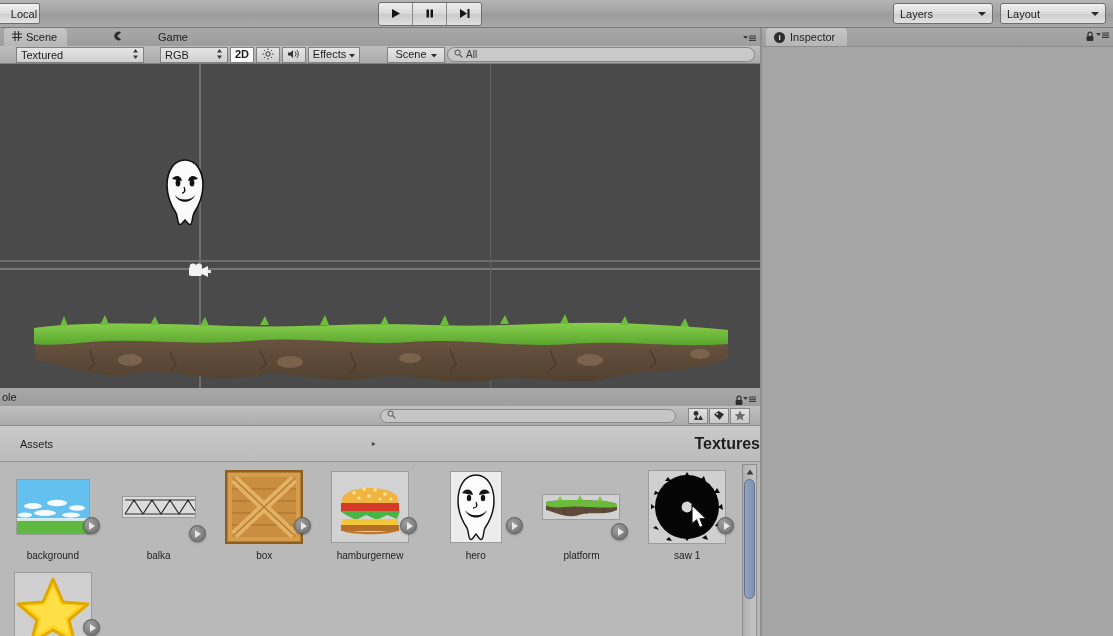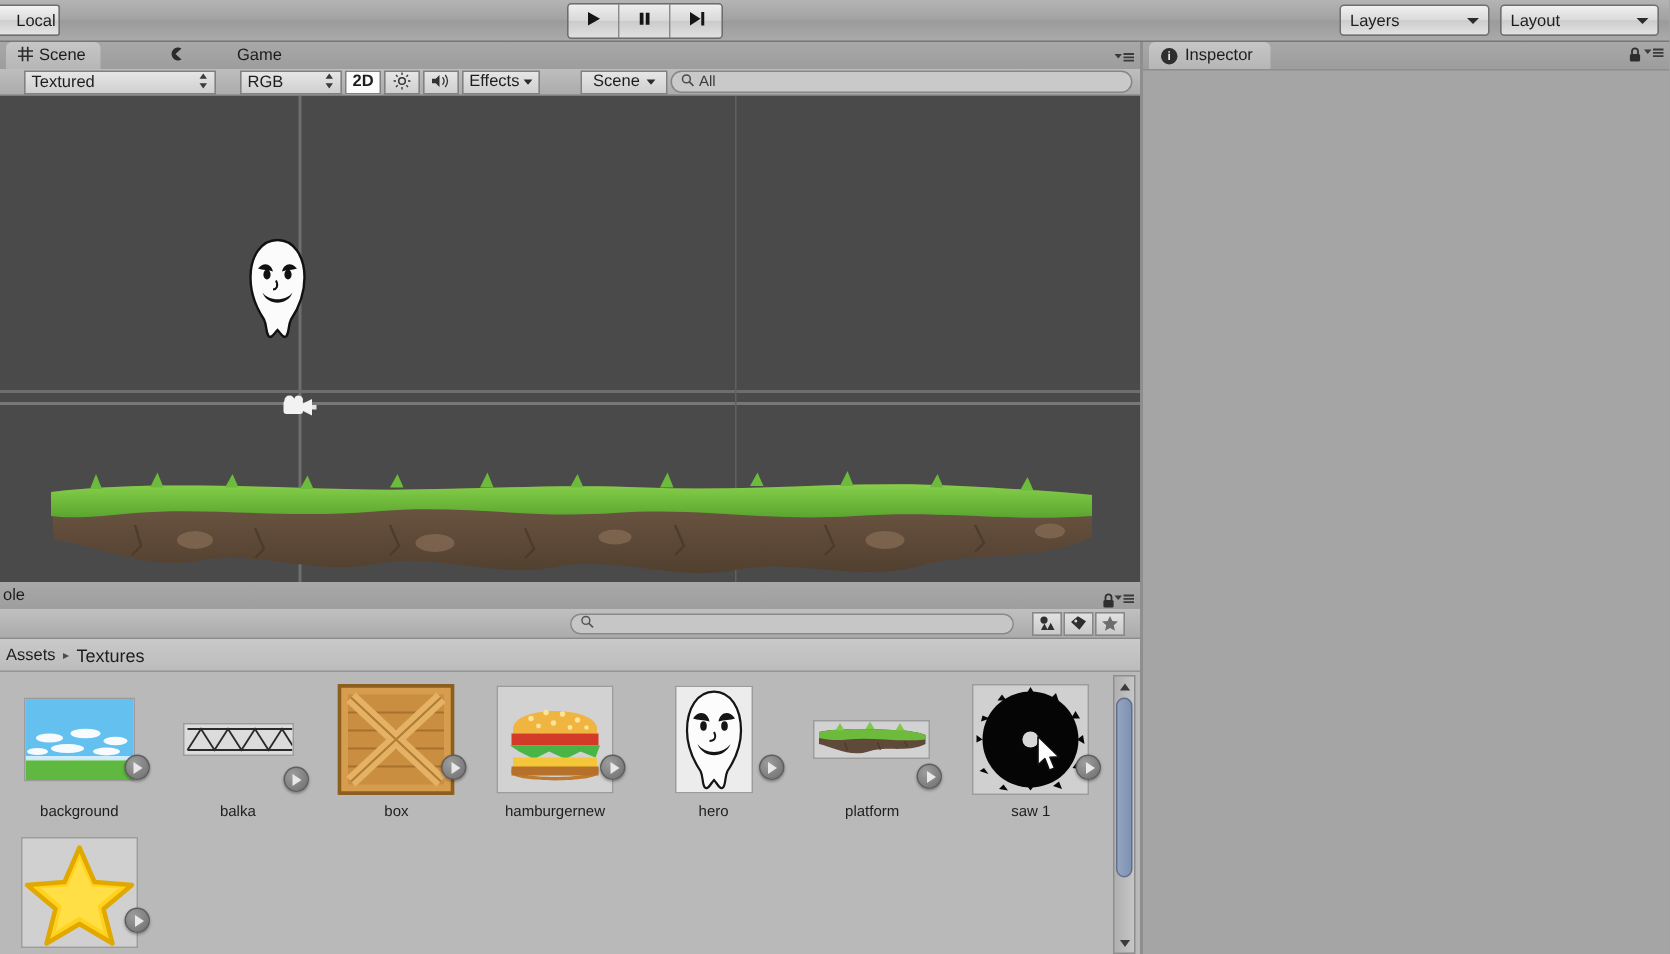--- a/index.html
+++ b/index.html
@@ -140,26 +140,27 @@
   }
   .filt-btn {
     position: absolute; width: 20px; height: 16px;
     background: linear-gradient(to bottom, #e2e2e2, #c9c9c9);
     border: 1px solid #878787;
     display: flex; align-items: center; justify-content: center; font-size: 10px; color:#2c2c2c;
   }
   #filt-obj { left: 688px; } #filt-lbl { left: 709px; } #filt-star { left: 730px; }
 
   #breadcrumb {
-    height: 22px; background: linear-gradient(to bottom, #c9c9c9, #bcbcbc);
+    height: 36px; background: linear-gradient(to bottom, #c9c9c9, #bcbcbc);
     border-bottom: 1px solid #949494;
-    display: flex; align-items: center; gap: 5px; padding-left: 4px;
+    display: flex; align-items: center; gap: 5px; padding-left: 20px;
     font-size: 11px;
-  }
-  #breadcrumb .crumb-cur { font-weight: normal; font-size: 12px; }
+    justify-content: space-between;
+  }
+  #breadcrumb .crumb-cur { font-weight: bold; font-size: 16px; }
   #breadcrumb .crumb-sep { font-size: 8px; color: #4a4a4a; }
 
   #asset-area {
     position: relative; width: 760px; height: 190px;
     background: #b9b9b9; overflow: hidden;
   }
   .asset-grid { position: absolute; left: 0; top: 0; width: 740px; }
   .asset-row { display: flex; }
   .asset-cell {
     position: relative; width: 106px; height: 102px;

